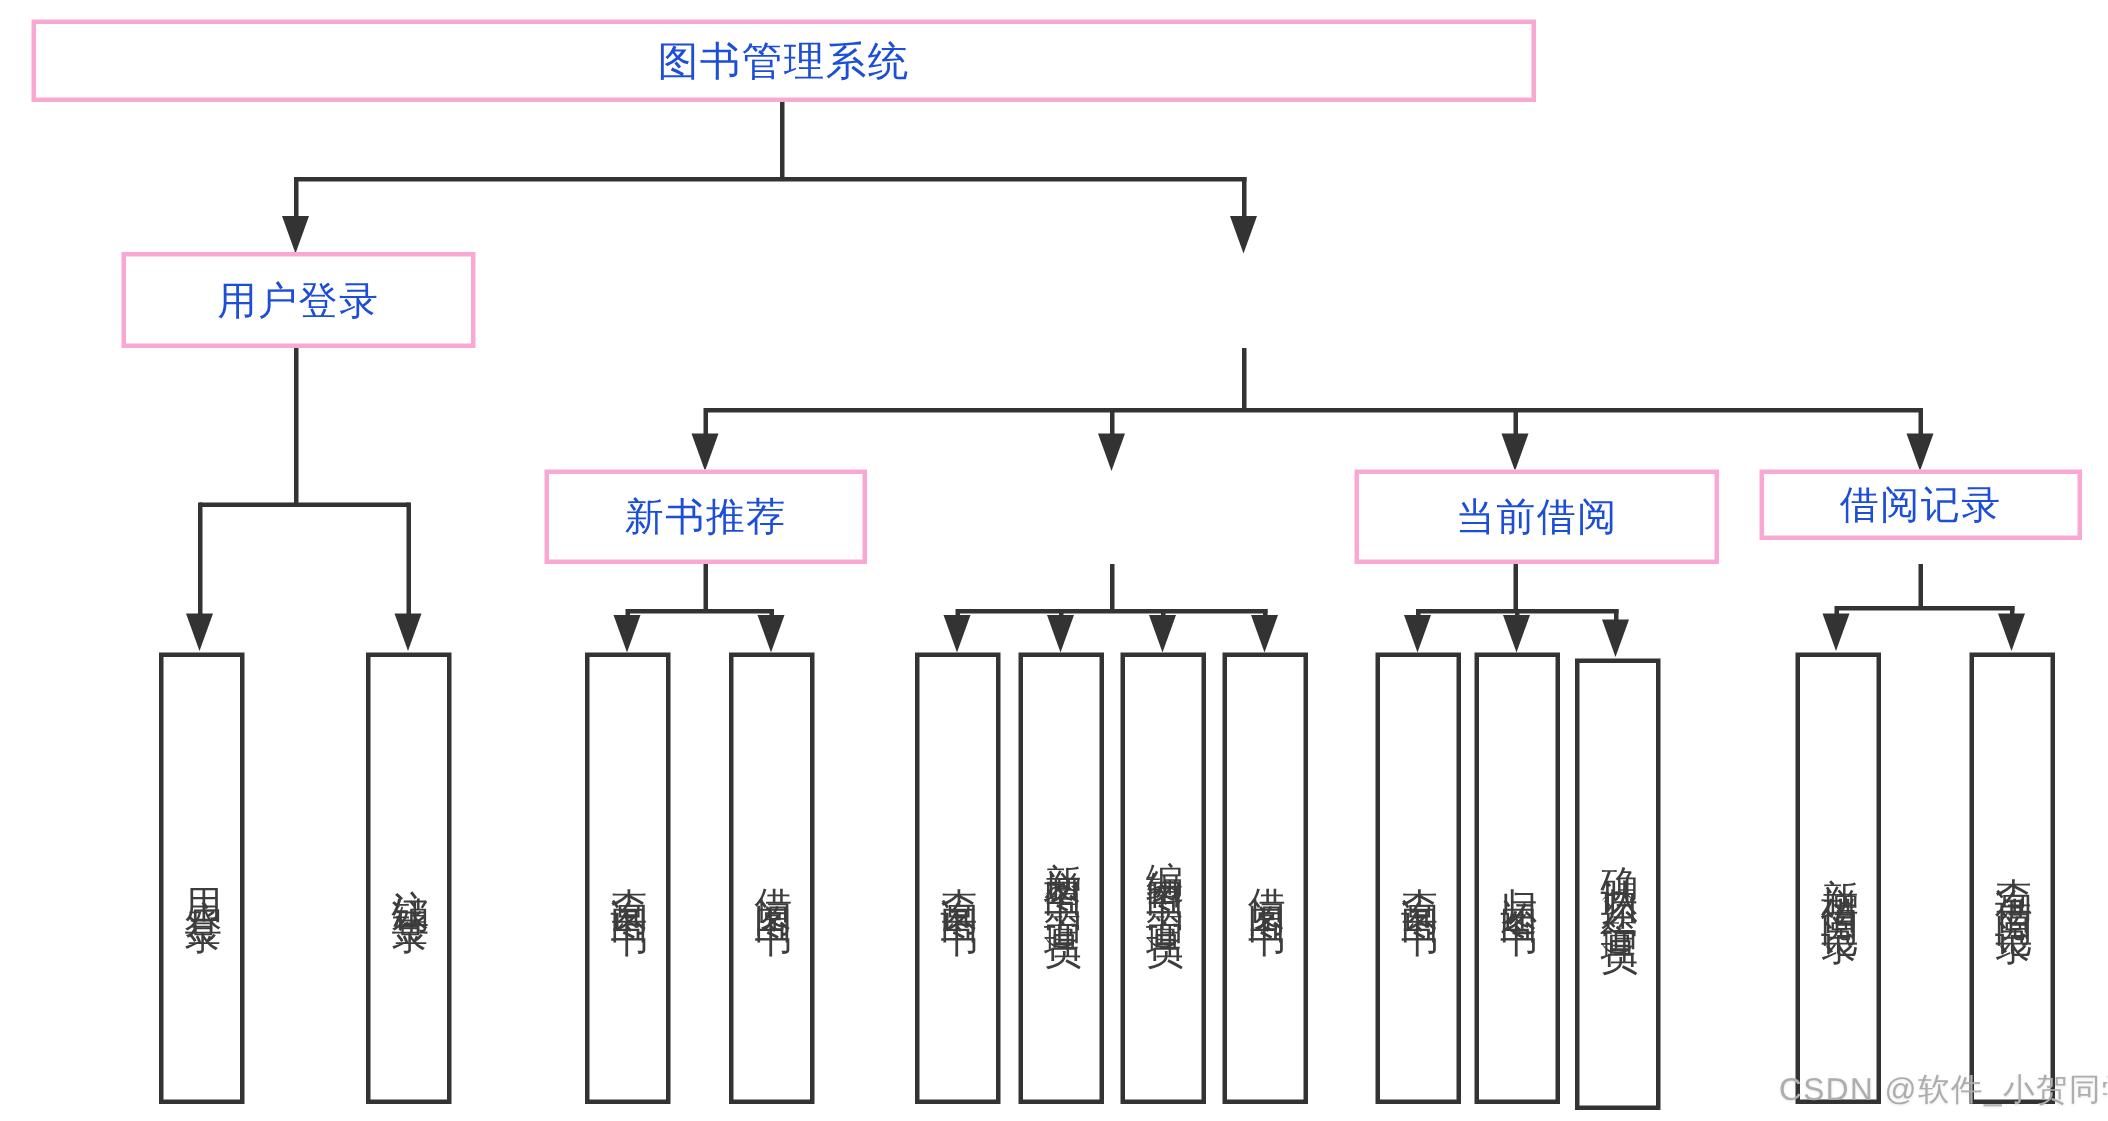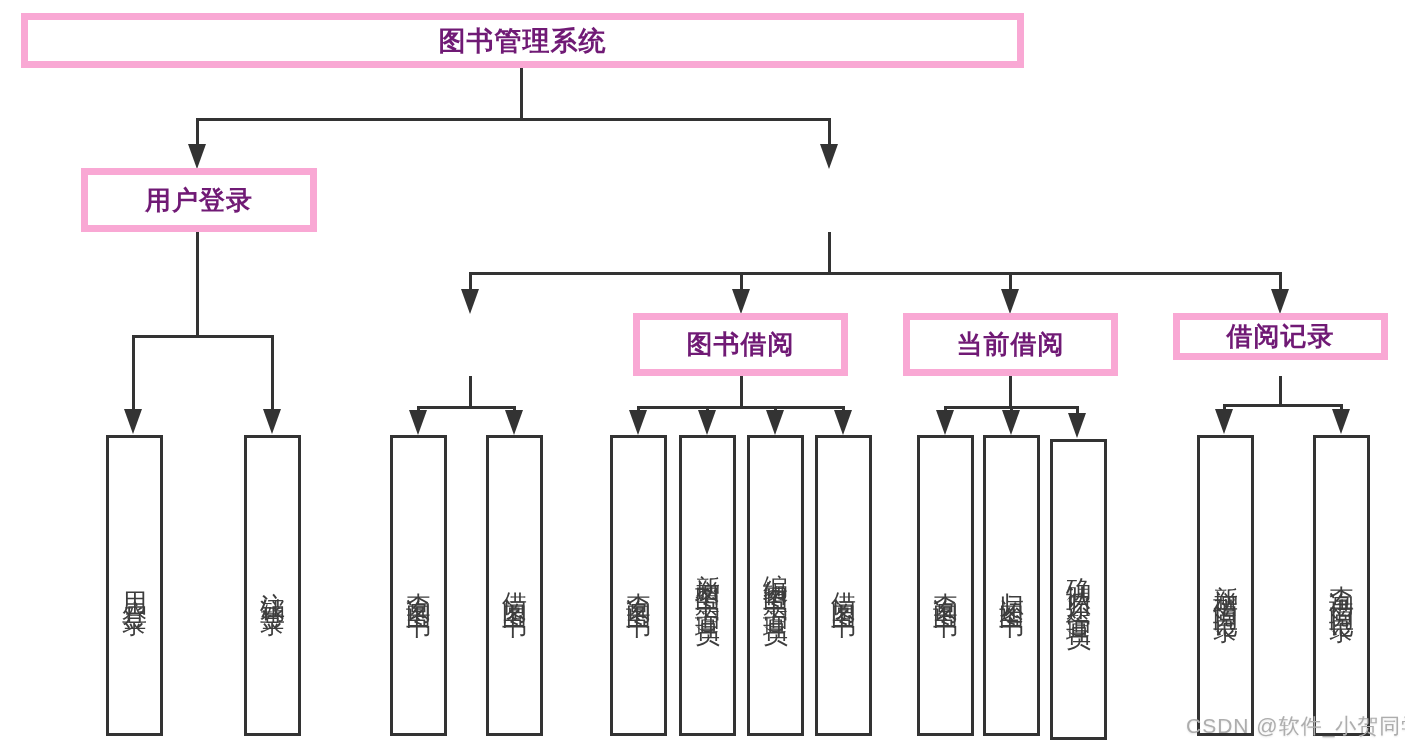--- a/index.html
+++ b/index.html
@@ -6,28 +6,27 @@
   #canvas{
     position:relative;
     width:1405px;height:747px;
     background:#ffffff;
     font-family:"Liberation Sans", sans-serif;
     overflow:hidden;
   }
   .node{
     position:absolute;
     box-sizing:border-box;
-    border:7px solid #f9a8d4;
+    border:3px solid #f9a8d4;
     background:#ffffff;
     display:flex;align-items:center;justify-content:center;
-    color:#701a75;
+    color:#1d4ed8;
     font-size:26px;
     letter-spacing:1px;
     white-space:nowrap;
-    font-weight:bold;
   }
   .node.root{font-size:27px;}
   .leaf{
     position:absolute;
     box-sizing:border-box;
     border:3px solid #333333;
     background:#ffffff;
     width:57px;height:301px;
     display:flex;align-items:center;justify-content:center;
     color:#3d3d3d;
@@ -90,24 +89,24 @@
   <div class="hline" style="left:470px;top:272px;width:811px;"></div>
   <div class="vline" style="left:469px;top:272px;height:20px;"></div>
   <div class="arrow-down" style="left:461px;top:289px;"></div>
   <div class="vline" style="left:740px;top:272px;height:20px;"></div>
   <div class="arrow-down" style="left:732px;top:289px;"></div>
   <div class="vline" style="left:1009px;top:272px;height:20px;"></div>
   <div class="arrow-down" style="left:1001px;top:289px;"></div>
   <div class="vline" style="left:1279px;top:272px;height:20px;"></div>
   <div class="arrow-down" style="left:1271px;top:289px;"></div>
 
-  <div class="node" style="left:633px;top:313px;width:215px;height:63px;">
-    <span>图书借阅</span>
+  <div class="node" style="left:363px;top:313px;width:215px;height:63px;">
+    <span>新书推荐</span>
   </div>
-  <div class="node" style="left:903px;top:313px;width:215px;height:63px;text-align:center;">
+  <div class="node" style="left:903px;top:313px;width:243px;height:63px;text-align:center;">
     <span>当前借阅</span>
   </div>
   <div class="node" style="left:1173px;top:313px;width:215px;height:47px;">
     <span>借阅记录</span>
   </div>
 
   <div class="vline" style="left:469px;top:376px;height:32px;"></div>
   <div class="hline" style="left:418px;top:406px;width:98px;"></div>
   <div class="vline" style="left:417px;top:406px;height:8px;"></div>
   <div class="arrow-down" style="left:409px;top:410px;"></div>

